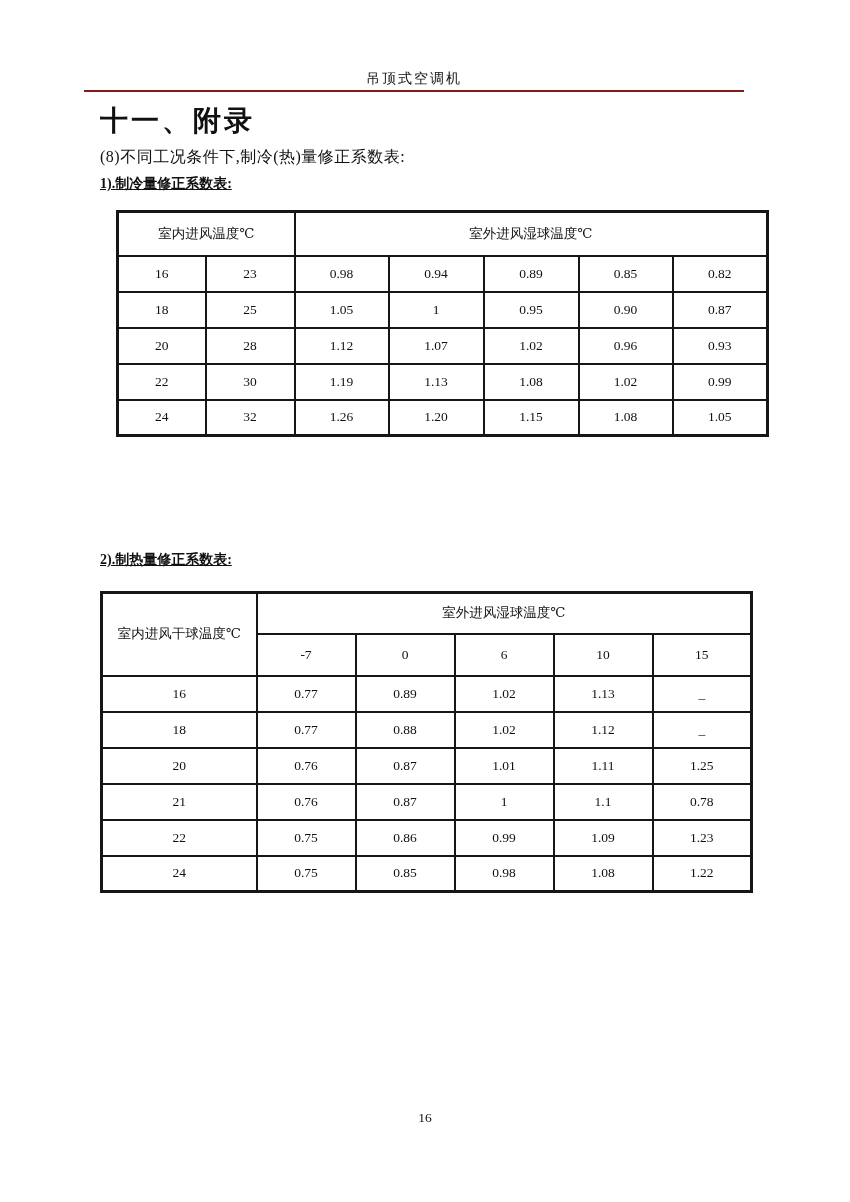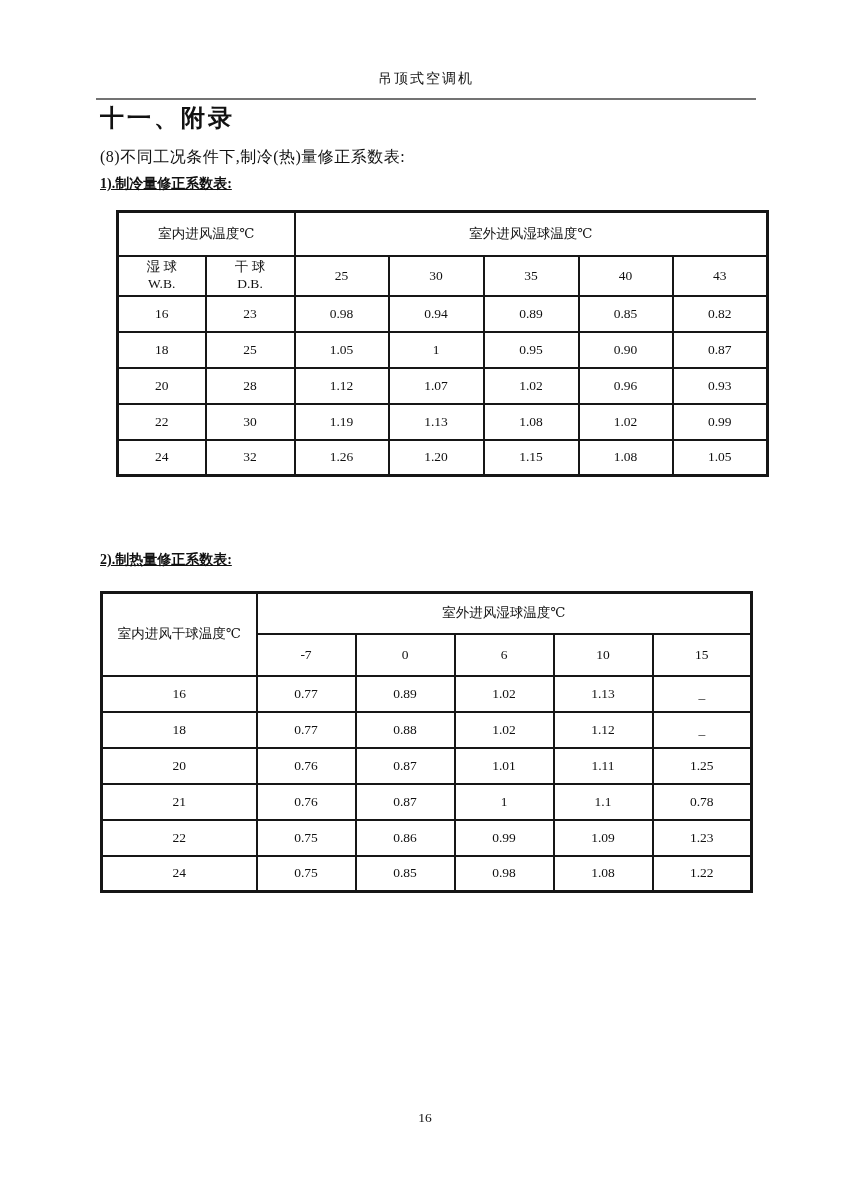--- a/index.html
+++ b/index.html
@@ -7,28 +7,28 @@
   body {
     width:850px; height:1202px;
     font-family:"Liberation Serif","DejaVu Serif",serif;
     color:#111111;
     position:relative;
     overflow:hidden;
   }
   .page { position:absolute; left:0; top:0; width:850px; height:1202px; background:#ffffff; }
 
   .doc-header {
-    position:absolute; left:96px; top:70px; width:660px;
+    position:absolute; left:84px; top:70px; width:660px;
     text-align:center; font-size:14px; letter-spacing:2px;
-    padding-bottom:10px; border-bottom:2px solid #737373;
+    padding-bottom:2px; border-bottom:2px solid #7f1d1d;
   }
 
   .section-title {
     position:absolute; left:100px; top:102px;
-    font-size:24px; font-weight:bold; letter-spacing:3px;
+    font-size:28px; font-weight:bold; letter-spacing:3px;
   }
 
   .intro {
     position:absolute; left:100px; top:147px;
     font-size:16px; letter-spacing:0.5px;
   }
 
   .table-caption { position:absolute; left:100px; font-size:14px; font-weight:600;text-decoration:underline; }
   .cap1 { top:175px; }
   .cap2 { top:551px; }
@@ -85,35 +85,20 @@
         <col style="width:95px">
         <col style="width:95px">
         <col style="width:94px">
         <col style="width:95px">
     </colgroup>
     <tbody>
       <tr class="group-row">
         <td colspan="2">室内进风温度℃</td>
         <td colspan="5">室外进风湿球温度℃</td>
       </tr>
-      <tr class="sub-row">
-        <td class="two-line">
-          <span>湿 球</span>
-          <span>W.B.</span>
-        </td>
-        <td class="two-line">
-          <span>干 球</span>
-          <span>D.B.</span>
-        </td>
-        <td>25</td>
-        <td>30</td>
-        <td>35</td>
-        <td>40</td>
-        <td>43</td>
-      </tr>
       <tr class="data-row">
         <td>16</td>
         <td>23</td>
         <td>0.98</td>
         <td>0.94</td>
         <td>0.89</td>
         <td>0.85</td>
         <td>0.82</td>
       </tr>
       <tr class="data-row">

